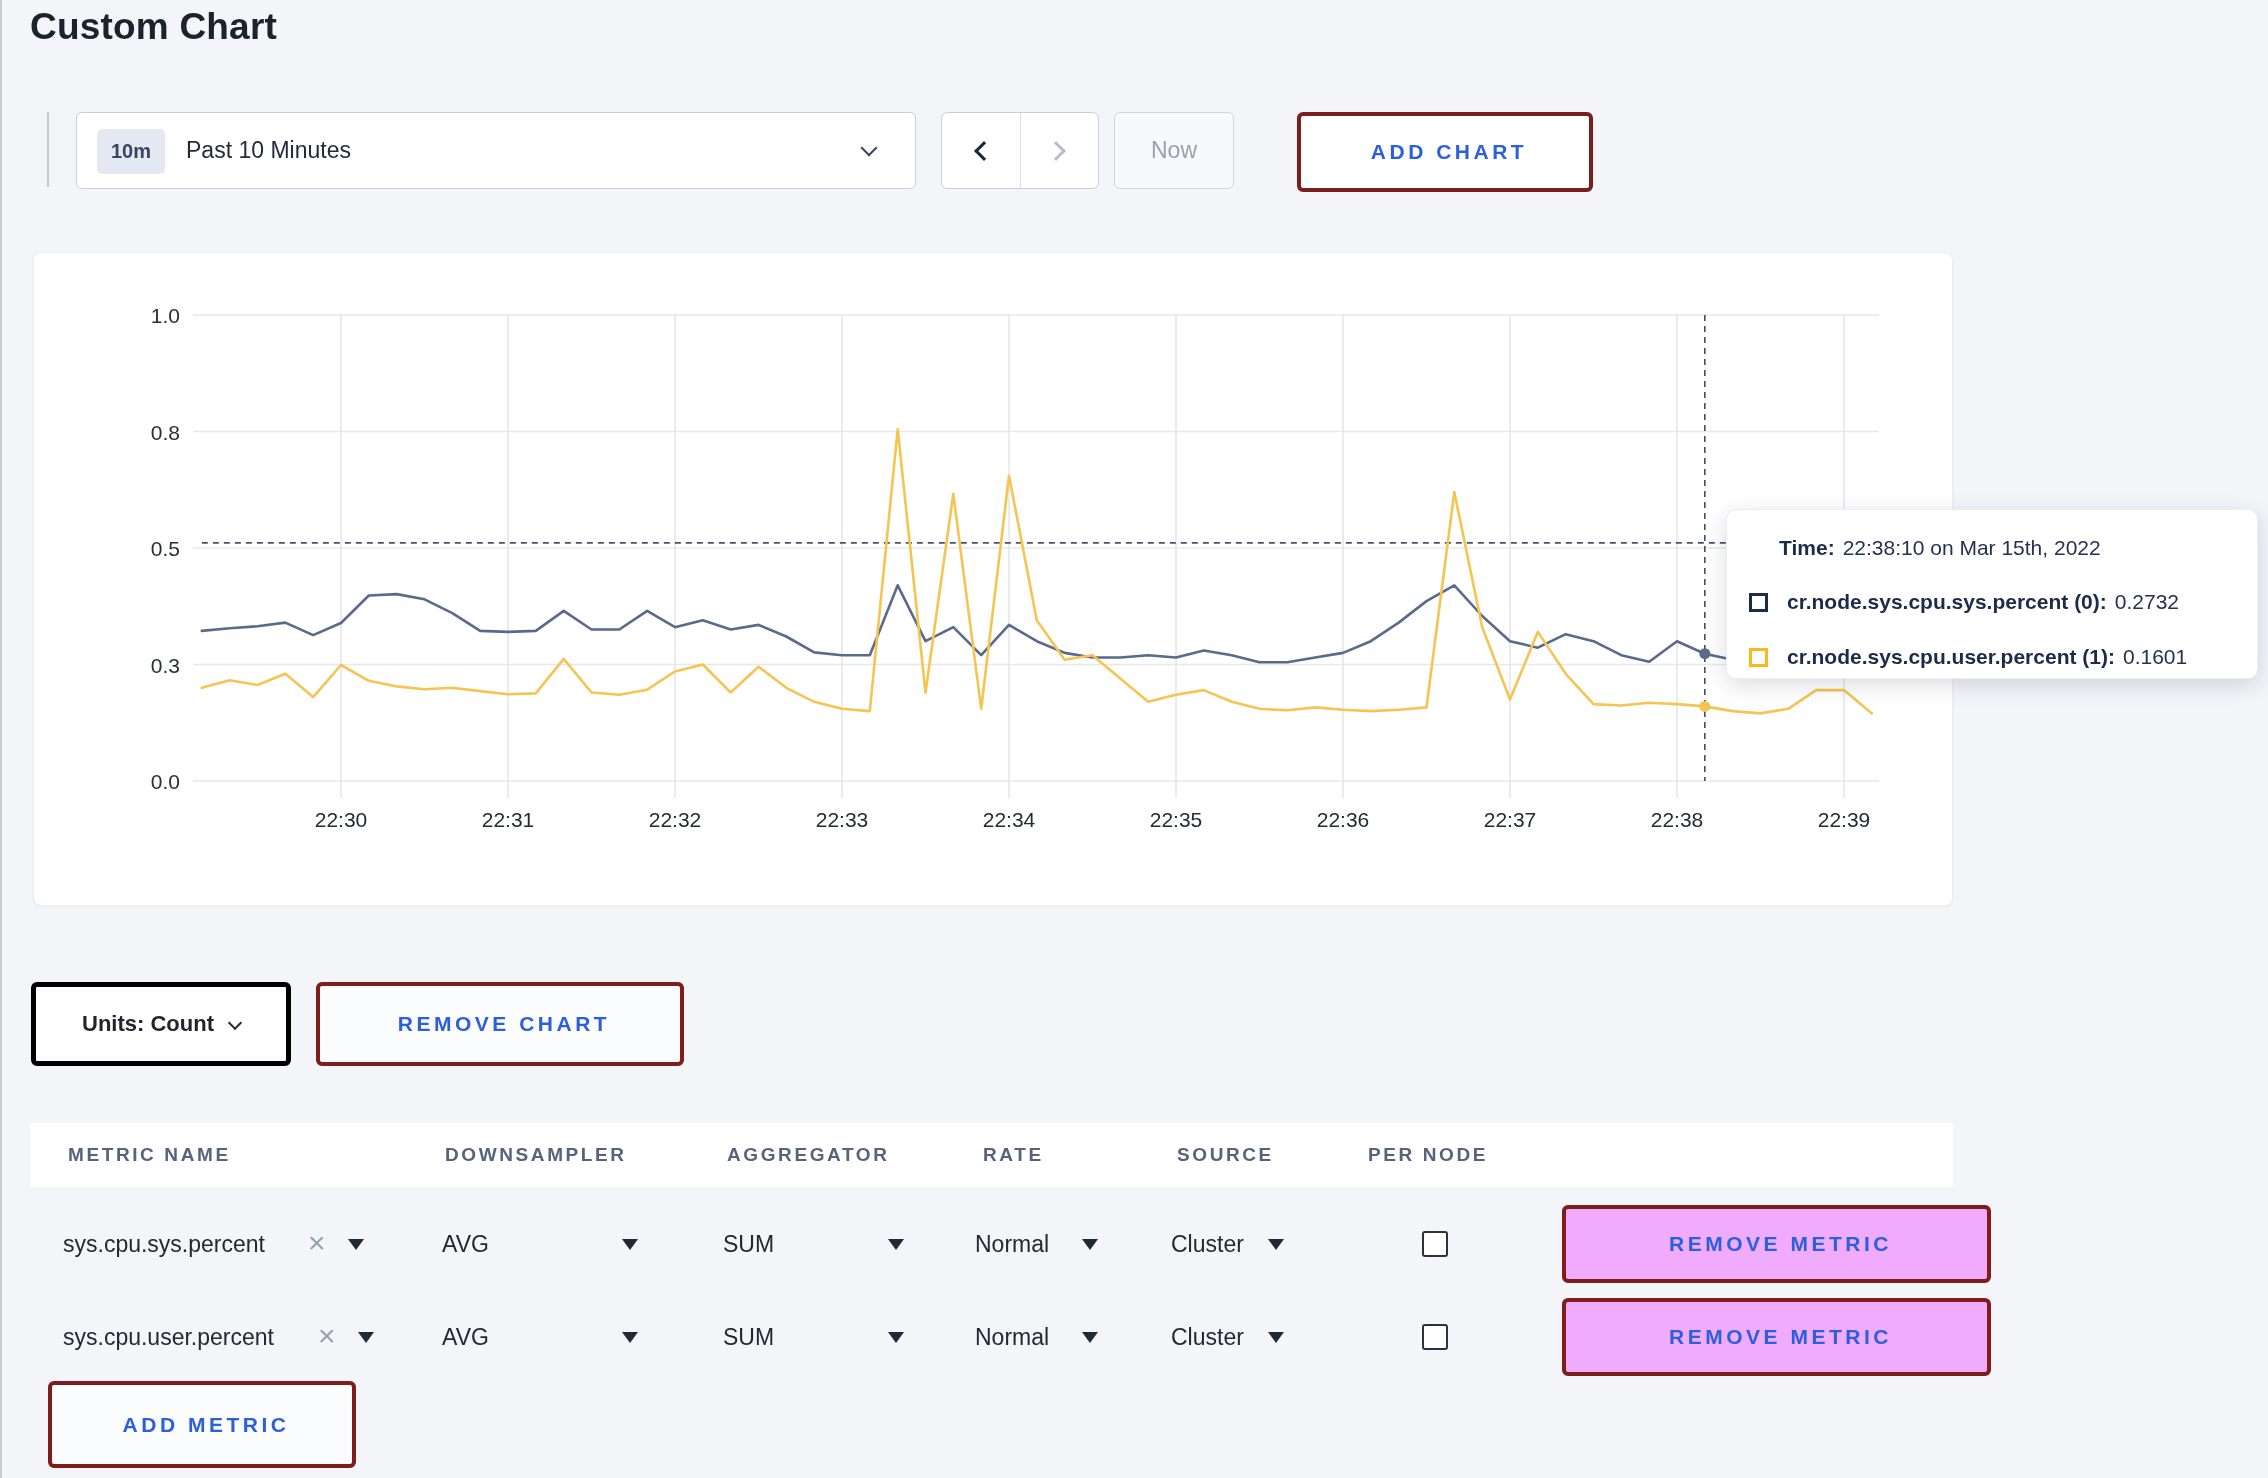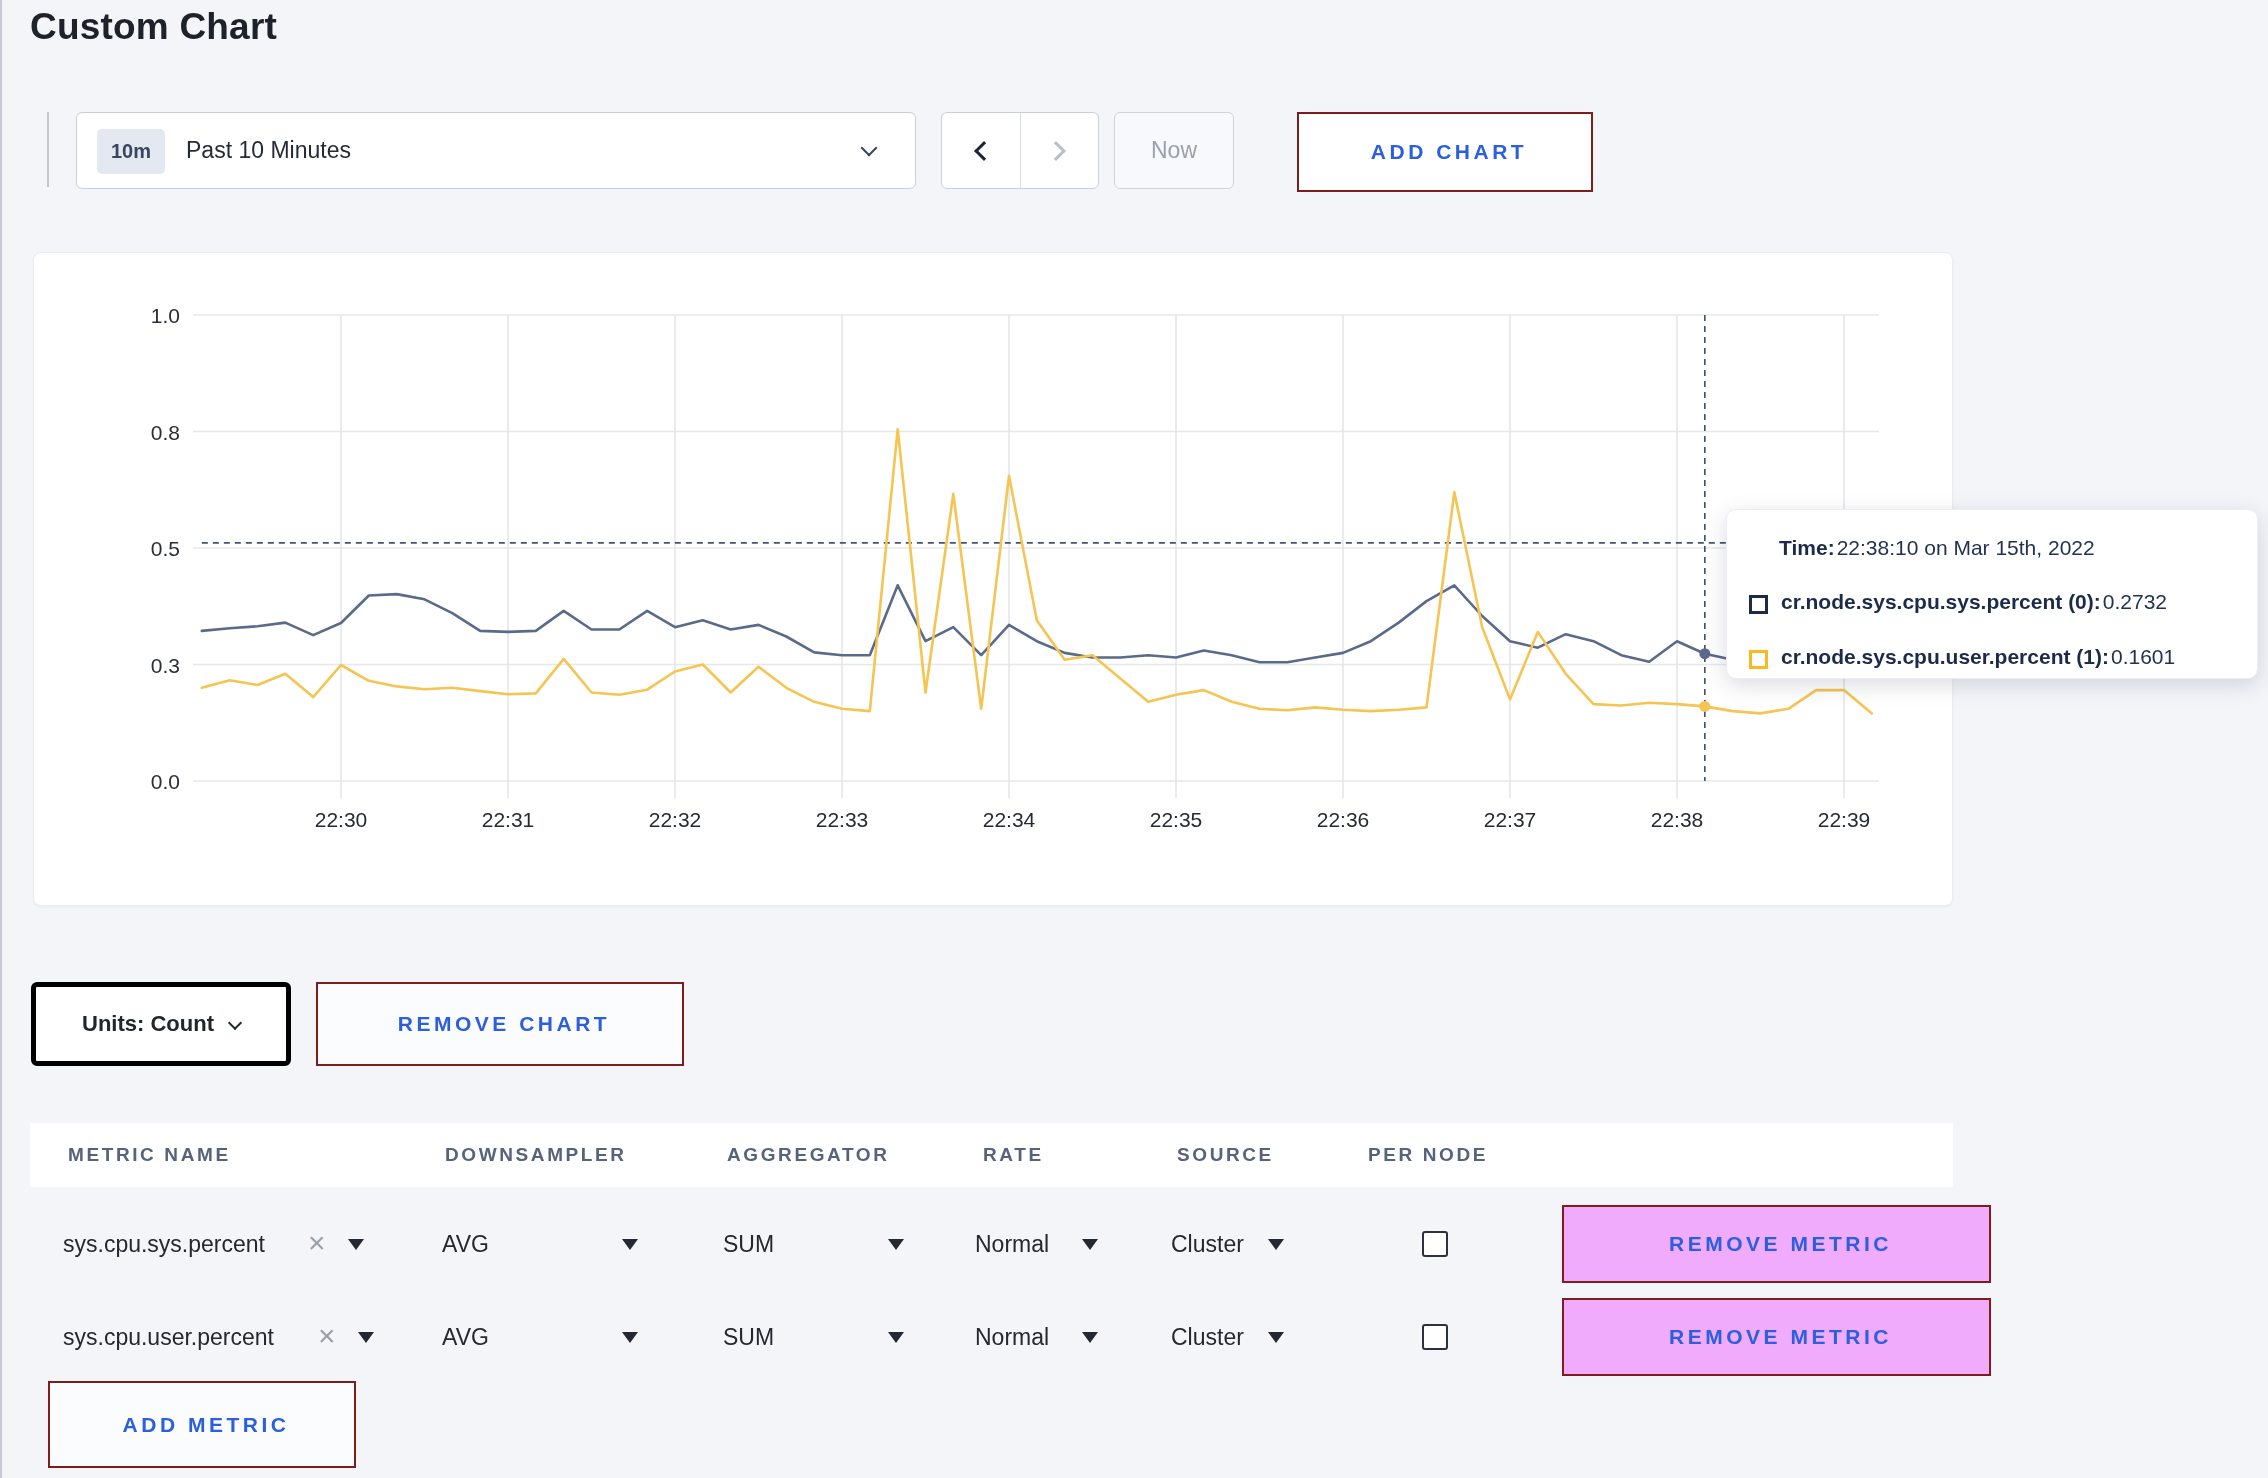--- a/index.html
+++ b/index.html
@@ -42,41 +42,41 @@
   .nav-btn + .nav-btn { border-left:1px solid #d9dde6; }
   .arrow-left  { width:14px; height:14px; border-left:3px solid #1d2533; border-bottom:3px solid #1d2533; transform:rotate(45deg); margin-left:6px; }
   .arrow-right { width:14px; height:14px; border-right:3px solid #b9bfca; border-top:3px solid #b9bfca; transform:rotate(45deg); margin-right:6px; }
 
   .now-btn {
     position:absolute; left:1114px; top:112px; width:120px; height:77px;
     background:#f8f9fc; border:1px solid #ced3de; border-radius:6px;
     font-family:inherit; font-size:23px; color:#9aa1ad; cursor:default;
   }
   .btn-outline-blue {
-    background:#fff; border:2px solid #7f1d1d; border-radius:0;
+    background:#fff; border:4px solid #7f1d1d; border-radius:6px;
     font-family:inherit; font-size:21px; font-weight:600; letter-spacing:3.5px;
     color:#2b5fde; cursor:pointer;padding-left:8px;
   }
   .add-chart { position:absolute; left:1297px; top:112px; width:296px; height:80px; }
 
   
   .chart-panel {
     position:absolute; left:33px; top:252px; width:1920px; height:654px;
     background:#fff; border:1px solid #ebedf3; border-radius:8px;
     box-shadow:0 1px 3px rgba(40,50,80,0.05);
   }
   .chart-panel svg { position:absolute; left:0; top:0; }
 
   .tooltip {
     position:absolute; left:1726px; top:509px; width:532px; height:170px;
     background:#fff; border:1px solid #eceef4; border-radius:10px;
     box-shadow:0 6px 22px rgba(30,40,70,0.16);
     font-size:21px; color:#1c2b4a;
   }
-  .tt-row { position:absolute; left:22px; display:flex; align-items:flex-end; white-space:nowrap; }
+  .tt-row { position:absolute; left:22px; display:flex; align-items:center; white-space:nowrap;gap:6px; }
   .tt-time { left:52px; top:26px; }
   .tt-s0 { top:80px; }
   .tt-s1 { top:135px; }
   .tt-label { font-weight:700; }
   .tt-val { margin-left:2px; font-weight:400; color:#233252; }
   .swatch { width:19px; height:19px; border:3px solid #1c2b4a; background:#fff; margin-right:13px; flex:none; }
 
   
   .units-btn {
     position:absolute; left:31px; top:982px; width:260px; height:84px;

